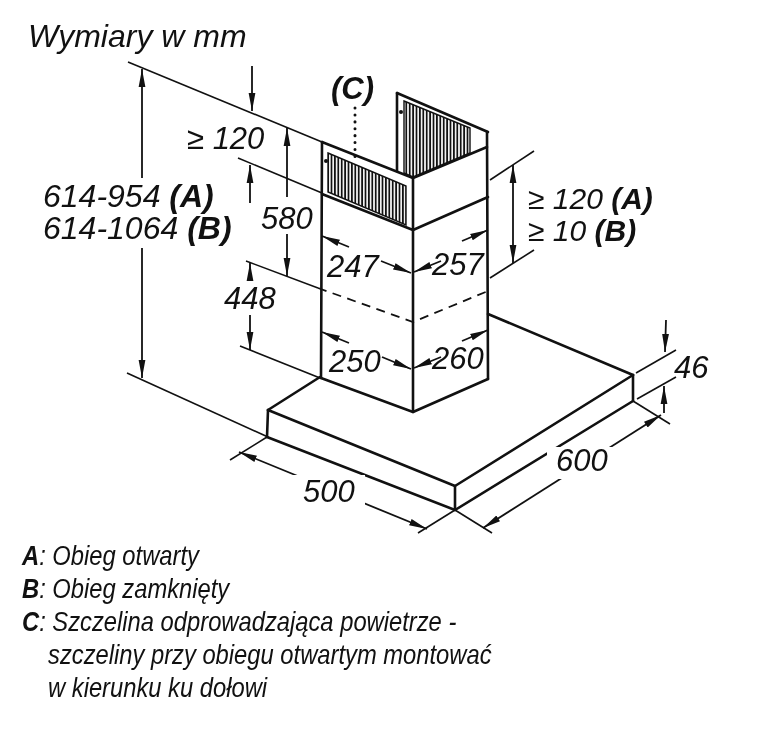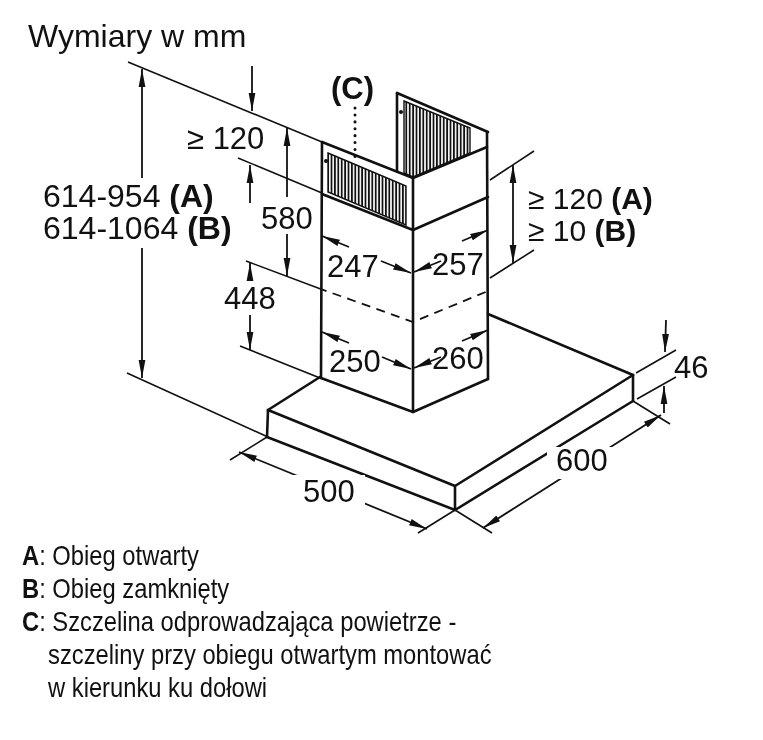--- a/index.html
+++ b/index.html
@@ -1,16 +1,16 @@
 <!DOCTYPE html>
 <html><head>
 <meta charset="utf-8">
 <style>
   html,body{margin:0;padding:0;background:#ffffff;}
-  .sheet{width:763px;height:740px;position:relative;background:#ffffff;overflow:hidden;}
+  .sheet{width:763px;height:740px;position:relative;background:#ffffff;overflow:hidden;font-style:italic;}
   svg{display:block;}
   text{font-family:"Liberation Sans","DejaVu Sans",sans-serif;fill:#111;}
   .obj{stroke:#111;stroke-width:2.6;fill:none;stroke-linecap:round;stroke-linejoin:round;}
   .ref{stroke:#111;stroke-width:1.6;fill:none;}
   .dim{stroke:#111;stroke-width:1.8;fill:none;}
   .dash{stroke:#111;stroke-width:1.8;fill:none;stroke-dasharray:9 6.5;}
   .dots{stroke:#111;stroke-width:3;fill:none;stroke-dasharray:0.1 6.8;stroke-linecap:round;}
   .band{fill:url(#vents);stroke:#111;stroke-width:1.4;}
   .bg{fill:#ffffff;}
 </style>

